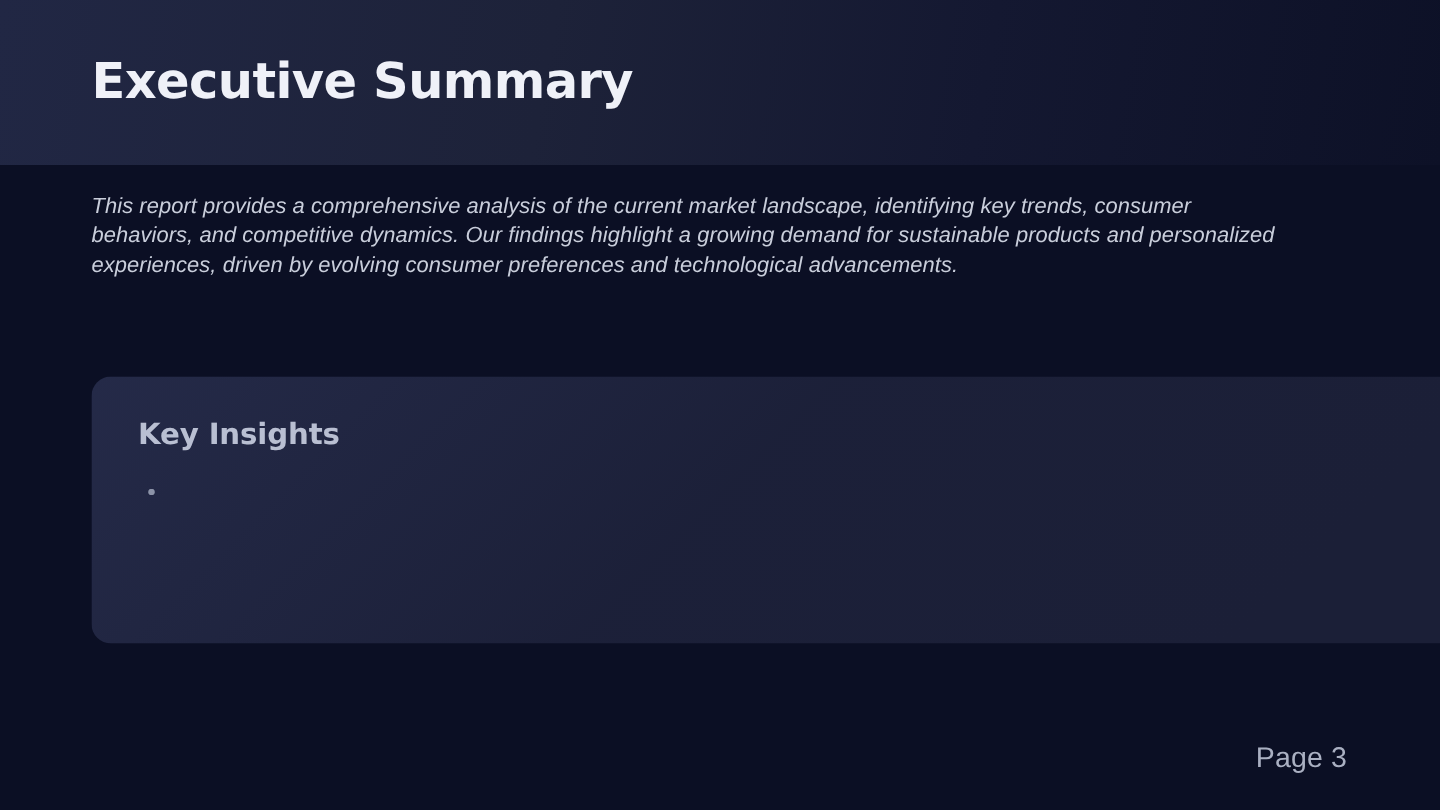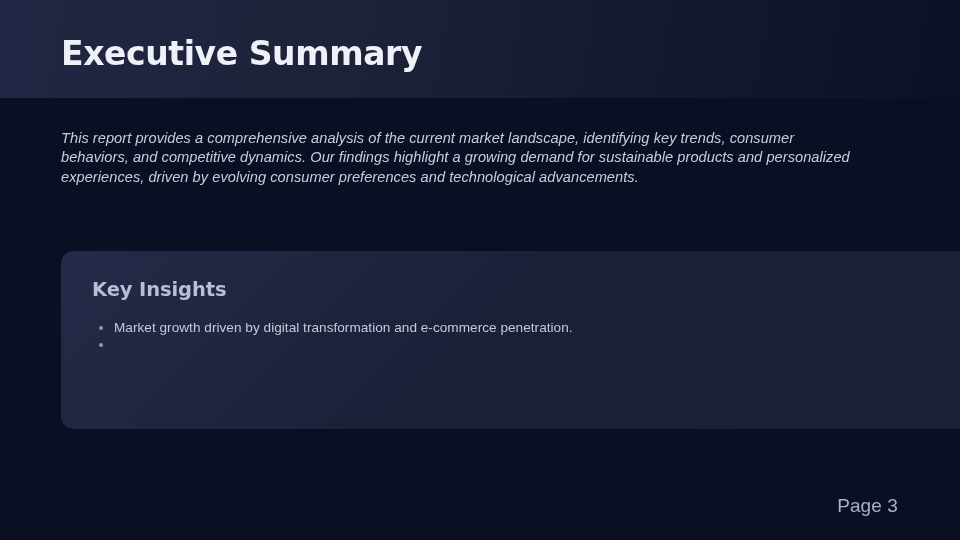--- a/index.html
+++ b/index.html
@@ -22,21 +22,21 @@
     background: #0b0f24;
     overflow: hidden;
   }
 
   
   .header-band {
     position: absolute;
     left: 0;
     top: 0;
     width: 960px;
-    height: 98px;
+    height: 110px;
     background: linear-gradient(100deg, #212744 0%, #1d2239 38%, #141831 68%, #0d1127 100%);
   }
 
   .slide-title {
     position: absolute;
     left: 61px;
     top: 34px;
     margin: 0;
     font-family: "DejaVu Sans", sans-serif;
     font-size: 33px;
@@ -135,21 +135,20 @@
   </div>
 
   <p class="body-paragraph">This report provides a comprehensive analysis of the current market landscape, identifying key trends, consumer behaviors, and competitive dynamics. Our findings highlight a growing demand for sustainable products and personalized experiences, driven by evolving consumer preferences and technological advancements.</p>
 
   <div class="insights-card">
     <h2 class="card-title">Key Insights</h2>
 
     <ul class="insights-list">
       <li class="insight-item">
         <span class="bullet-dot"></span>
-        <span>Market growth driven by digital transformation and e-commerce penetration.</span>
       </li>
       <li class="insight-item">
         <span class="bullet-dot"></span>
       </li>
     </ul>
   </div>
 
   <div class="page-number">Page 3</div>
 
 </div>

